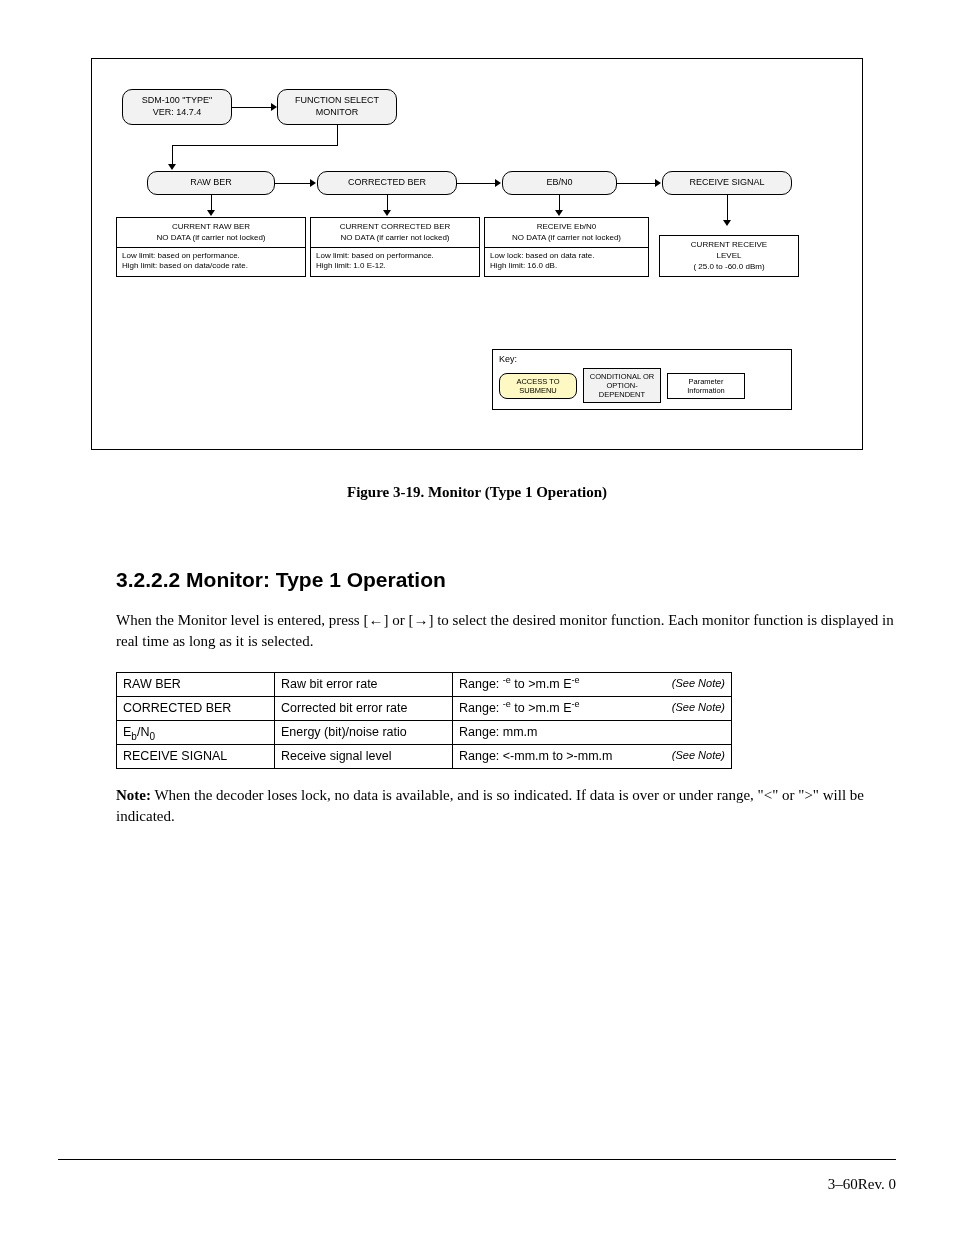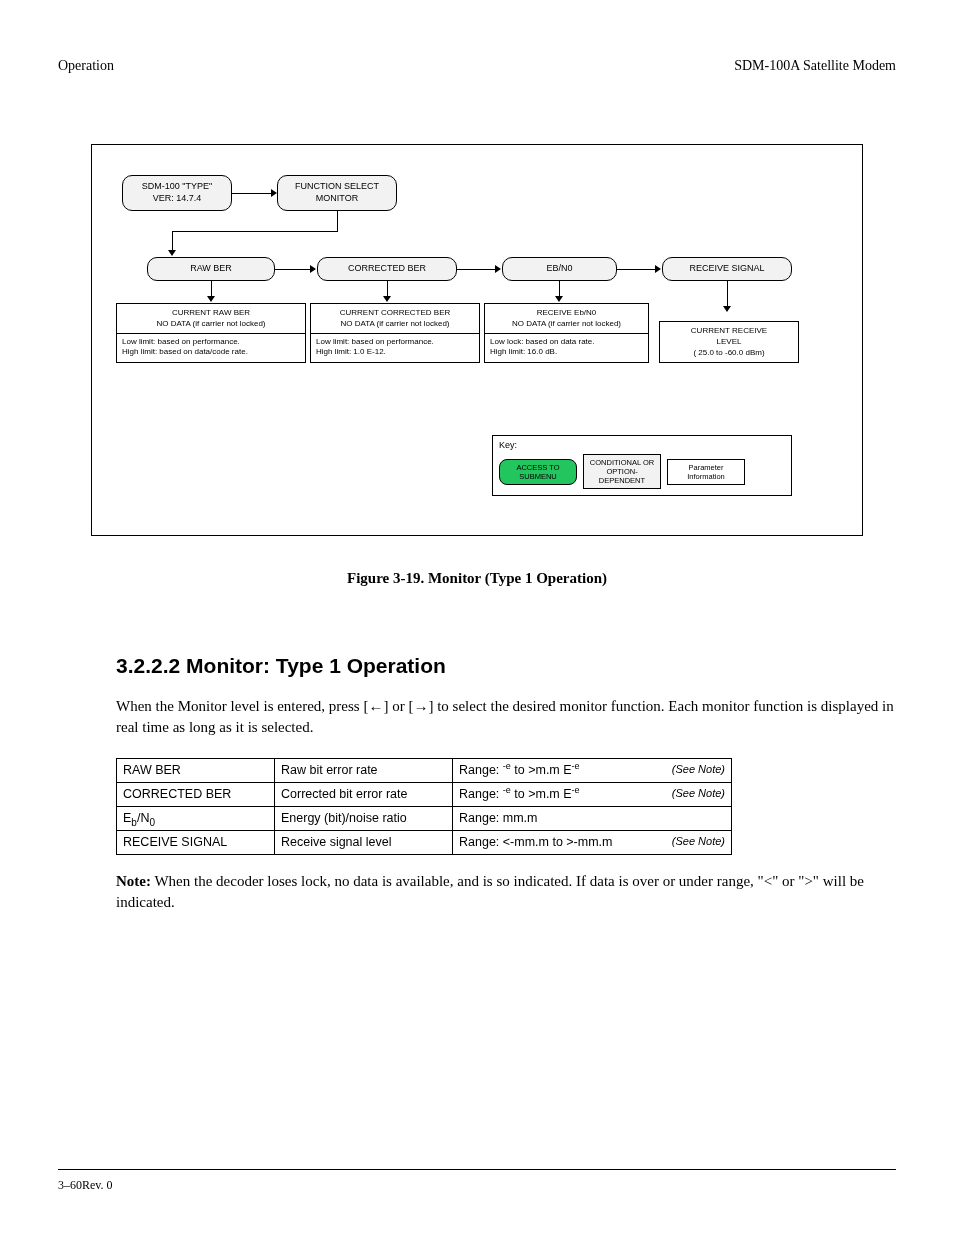--- a/index.html
+++ b/index.html
@@ -76,21 +76,21 @@
     position: absolute;
     border: 1px solid #000;
     font-family: Arial, Helvetica, sans-serif;
     font-size: 9px;
     background: #fff;
     box-sizing: border-box;
     padding: 4px 6px 6px 6px;
   }
   .key-row { display:flex; align-items:center; gap:6px; margin-top:4px;}
   .key-item { border:1px solid #000; font-size:7.5px; text-align:center; padding:3px 3px; width:78px; line-height:1.2; box-sizing:border-box;}
-  .key-item.r { border-radius:8px; background:#22c55e;}
+  .key-item.r { border-radius:8px; background:#fef9c3;}
   .key-item.s { background:#f2f2f2; }
 
   .figure-caption {
     text-align: center;
     font-weight: bold;
     font-size: 15px;
     margin-top: 34px;
   }
 
   h2.section {
@@ -123,34 +123,30 @@
   .see-note { font-style: italic; font-size:11px; text-align:right; padding-left:10px;}
   .sup { font-size: 9px; vertical-align: super; line-height:0;}
   .sub-s { font-size: 10px; vertical-align: sub; line-height:0;}
 
   .footer {
     position: absolute;
     bottom: 42px;
     left: 58px;
     right: 58px;
     border-top: 1px solid #000;
-    padding-top: 8px;
-    display: flex;
-    justify-content: flex-start;
-    font-size: 12px;
+    padding-top: 16px;
+    display: flex;
+    justify-content: flex-end;
+    font-size: 15px;
   }
 </style>
 </head>
 <body>
 
 <div class="page">
-  <div class="running-header">
-    <span>Operation</span>
-    <span>SDM-100A Satellite Modem</span>
-  </div>
 
   <div class="diagram-outer">
 
     <div class="d-box" style="left:30px; top:30px; width:110px; height:36px;">
       <span>SDM-100 "TYPE"</span>
       <span>VER: 14.7.4</span>
     </div>
     <div class="d-box" style="left:185px; top:30px; width:120px; height:36px;">
       <span>FUNCTION SELECT</span>
       <span>MONITOR</span>

